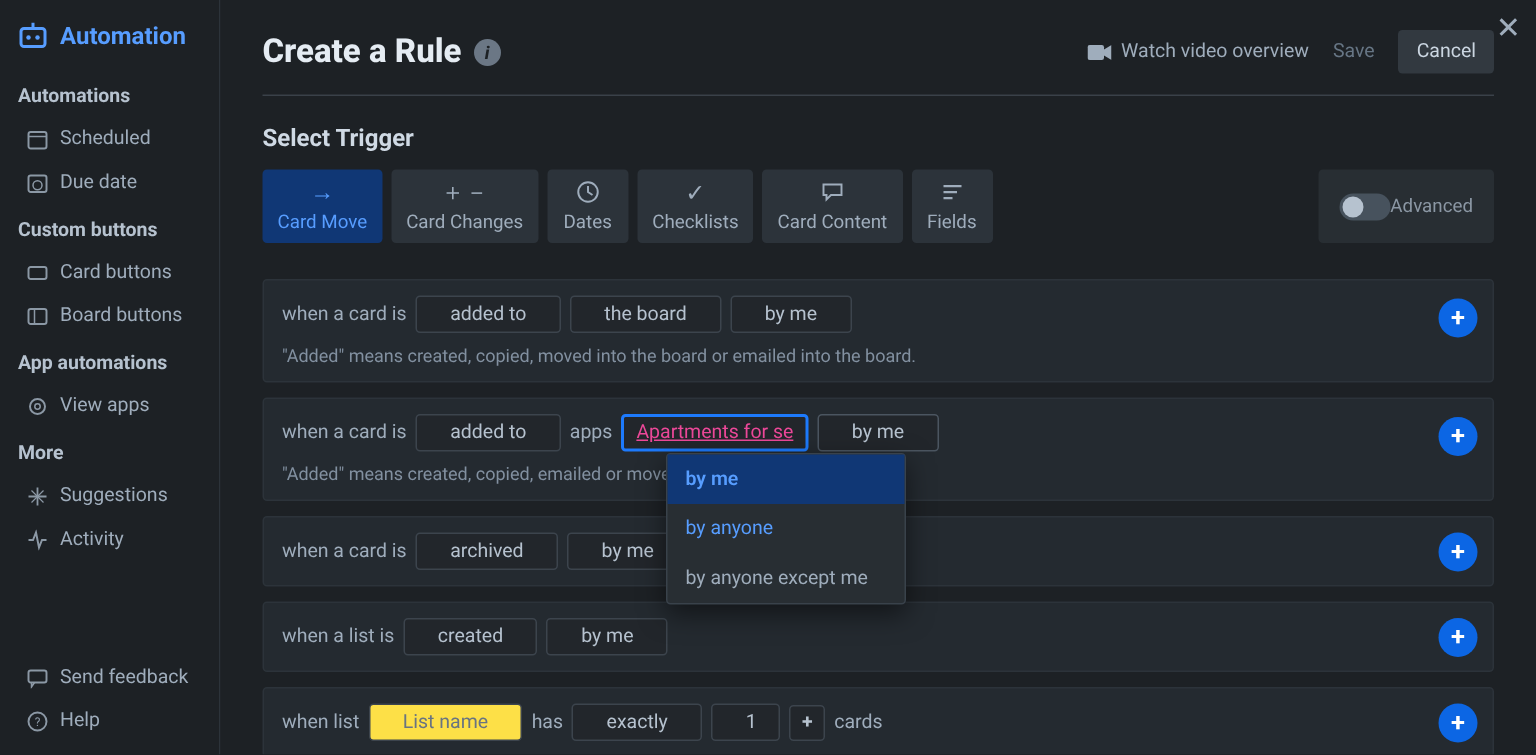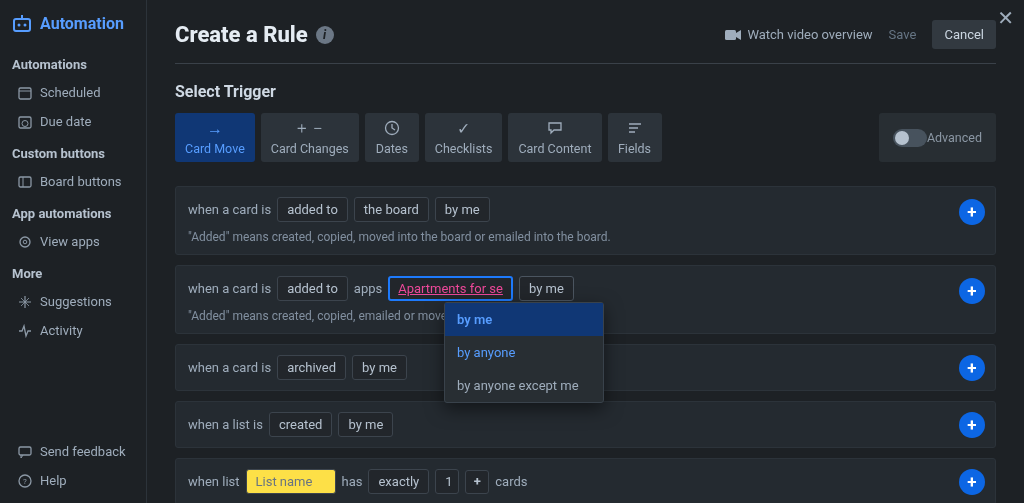--- a/index.html
+++ b/index.html
@@ -34,21 +34,21 @@
   .tab .tab-icon { height: 18px; display: flex; align-items: center; justify-content: center; font-size: 16px; }
   .tabs-right { margin-left: auto; display: flex; align-items: center; gap: 0; background: #282e33; padding: 6px 14px; border-radius: 3px; }
   .toggle { width: 34px; height: 18px; background: #47525d; border-radius: 10px; position: relative; cursor: pointer; }
   .toggle::after { content: ""; position: absolute; width: 14px; height: 14px; background: #b6c2cf; border-radius: 50%; top: 2px; left: 2px; }
   .adv-label { font-size: 12.5px; color: #8b97a4; }
   
   .trigger-list { margin-top: 24px; display: flex; flex-direction: column; gap: 0; }
   .trigger-row { background: #242a30; border: 1px solid #2c333a; border-radius: 3px; padding: 10px 12px 10px; position: relative; }
   .trigger-row + .trigger-row { margin-top: 10px; }
   .row-line { display: flex; align-items: center; flex-wrap: wrap; gap: 6px; font-size: 13px; color: #9fadbc; }
-  .pill { background: #22262b; border: 1px solid #3c444d; color: #b6c2cf; font-size: 13px; padding: 4px 9px; border-radius: 3px; cursor: pointer; }
+  .pill { background: #22262b; border: 1px solid #3c444d; color: #b6c2cf; font-size: 13px; padding: 4px 22px; border-radius: 3px; cursor: pointer; }
   .pill.input { min-width: 90px; background: #fde047; }
   .pill.focused { border: 2px solid #1d7afc; padding: 3px 8px; color:#ec4899;text-decoration:underline; }
   .pill.dropdown-open { border: 1px solid #4b5560; }
   .hint { font-size: 12px; color: #8290a0; margin-top: 8px; }
   .add-btn { position: absolute; right: 10px; top: 50%; transform: translateY(-50%); width: 26px; height: 26px; border-radius: 50%; background: #0c66e4; color: #fff; display: flex; align-items: center; justify-content: center; font-size: 17px; font-weight: 700; cursor: pointer; }
   .trigger-row.has-hint .add-btn { top: 12px; transform:none; }
   
   .dropdown { position: absolute; background: #282e33; border: 1px solid #39424b; border-radius: 3px; width: 160px; z-index: 50; box-shadow: 0 6px 18px rgba(0,0,0,.5); }
   .dropdown-item { padding: 9px 12px; font-size: 13px; color: #9fadbc; cursor: pointer; }
   .dropdown-item.selected { background: #103775; color: #579dff; font-weight:600; }
@@ -85,20 +85,26 @@
       <svg width="14" height="14" viewBox="0 0 14 14">
           <rect x="1" y="2" width="12" height="11" rx="1.5" stroke="currentColor" fill="none" stroke-width="1.3"></rect>
           <circle cx="7" cy="8.5" r="3" stroke="currentColor" fill="none"></circle>
         </svg>
       <span>Due date</span>
     </div>
 
     <div class="side-section">Custom buttons</div>
     <div class="side-item">
       <svg width="14" height="14" viewBox="0 0 14 14">
+          <rect x="1" y="3" width="12" height="8" rx="1.5" stroke="currentColor" fill="none" stroke-width="1.3"></rect>
+        </svg>
+      <span>Card buttons</span>
+    </div>
+    <div class="side-item">
+      <svg width="14" height="14" viewBox="0 0 14 14">
           <rect x="1" y="2" width="12" height="10" rx="1.5" stroke="currentColor" fill="none" stroke-width="1.3"></rect>
           <line x1="5" y1="2" x2="5" y2="12" stroke="currentColor"></line>
         </svg>
       <span>Board buttons</span>
     </div>
 
     <div class="side-section">App automations</div>
     <div class="side-item">
       <svg width="14" height="14" viewBox="0 0 14 14">
           <circle cx="7" cy="7" r="5" stroke="currentColor" fill="none" stroke-width="1.3"></circle>

